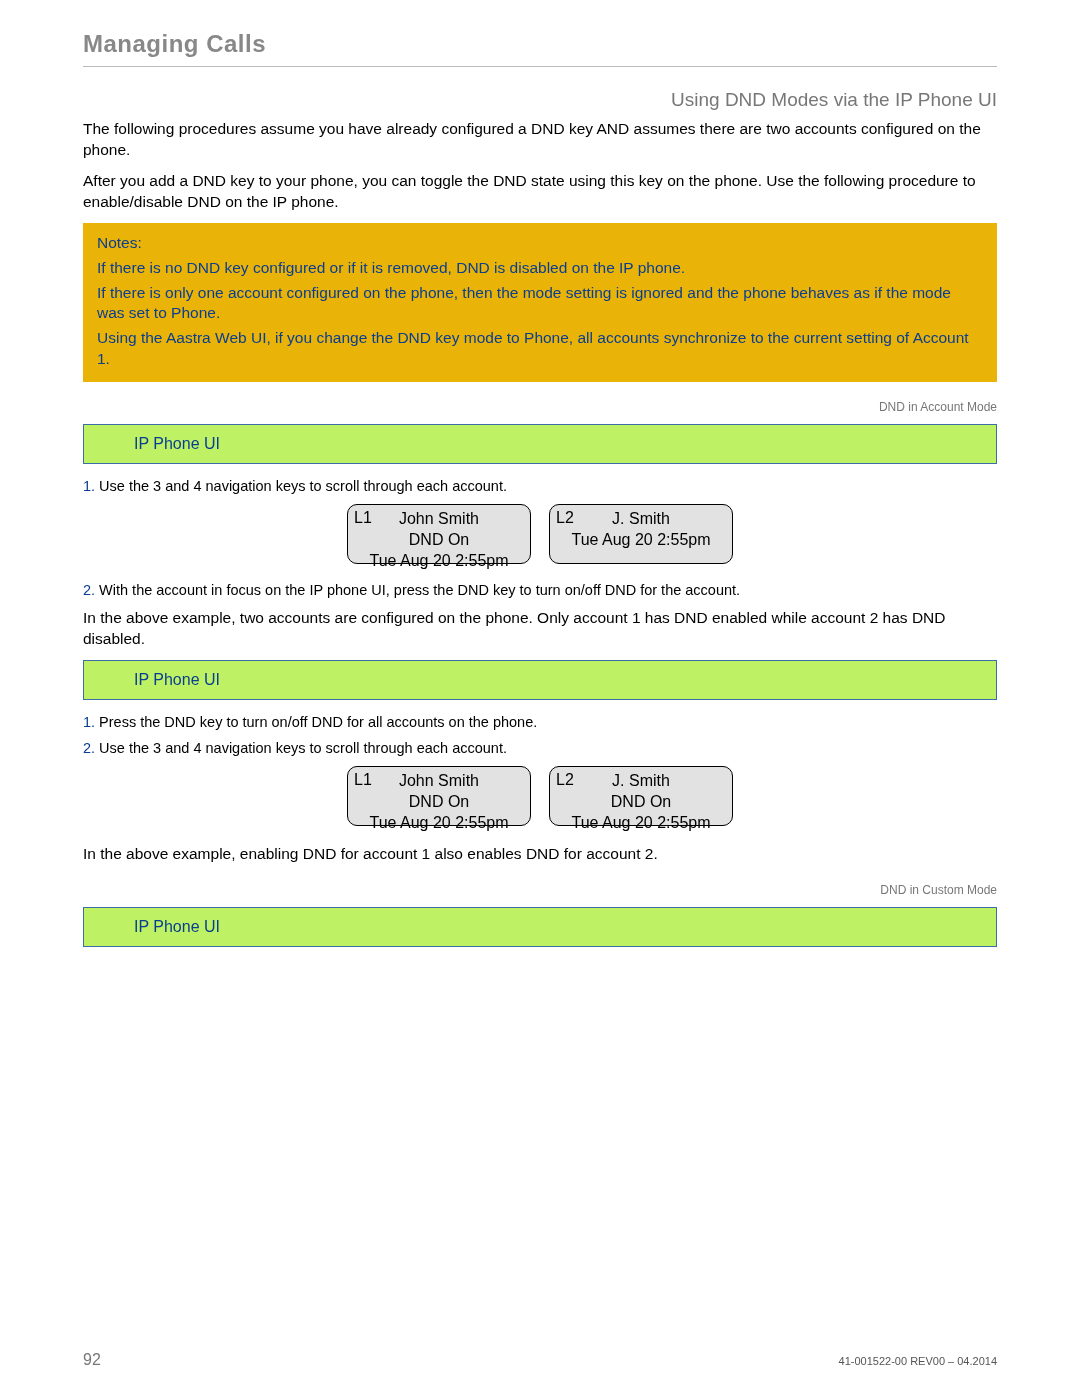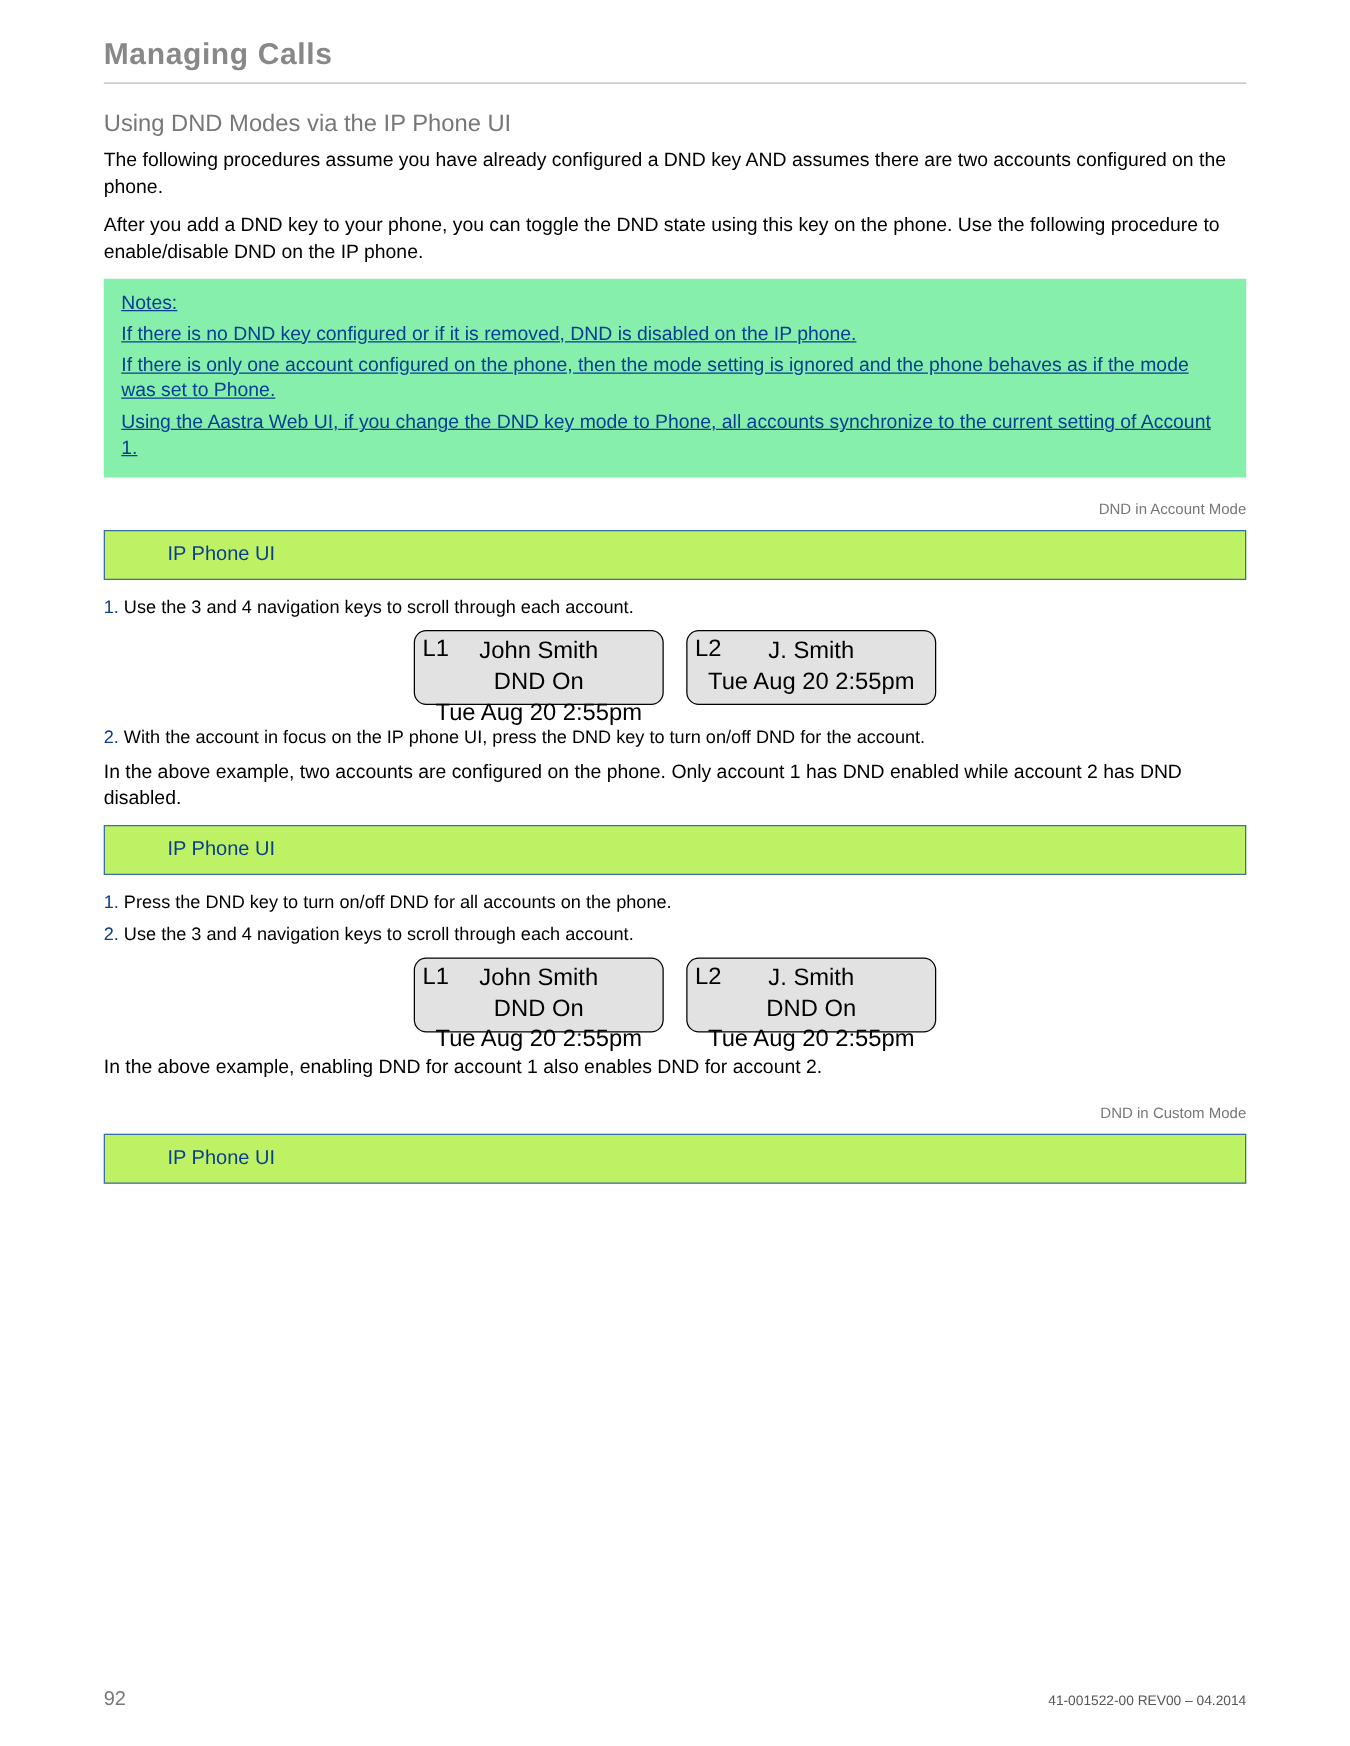--- a/index.html
+++ b/index.html
@@ -27,34 +27,34 @@
   .hr {
     border: none;
     border-top: 1px solid #bbb;
     margin: 0 0 22px 0;
   }
   .section-title {
     font-size: 19px;
     color: #777;
     font-weight: 400;
     margin: 0 0 8px 0;
+    text-align: right;
   }
   .para {
     font-size: 15.5px;
     line-height: 1.35;
     margin: 0 0 10px 0;
   }
   .notes-box {
-    background: #86efac;
+    background: #eab308;
     padding: 10px 28px 8px 14px;
     margin: 6px 0 18px 0;
     font-size: 15.5px;
     line-height: 1.35;
     color: #0a3e91;
-    text-decoration: underline;
   }
   .notes-box .notes-label {
     margin-bottom: 4px;
   }
   .notes-box .note-item {
     margin-bottom: 4px;
   }
   .sub-heading {
     font-size: 12px;
     color: #777;
@@ -75,27 +75,27 @@
     margin: 0 0 10px 0;
   }
   .step .num { color:#0a3e91; margin-right:4px; }
   .screens {
     display: flex;
     gap: 18px;
     justify-content: center;
     margin: 10px 0 18px 0;
   }
   .screen {
-    width: 200px;
+    width: 184px;
     height: 60px;
     border: 1.5px solid #000;
     border-radius: 10px;
     background: #e2e2e2;
     position: relative;
-    font-size: 19px;
+    font-size: 16px;
     text-align: center;
     padding-top: 4px;
     box-sizing: border-box;
   }
   .screen .line-label {
     position: absolute;
     left: 6px;
     top: 4px;
     text-align: left;
   }

